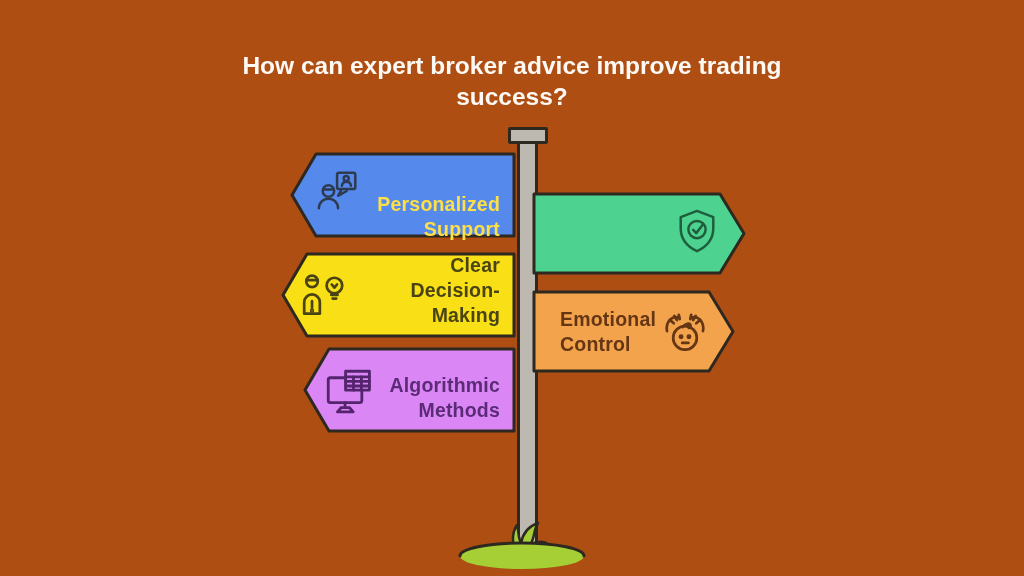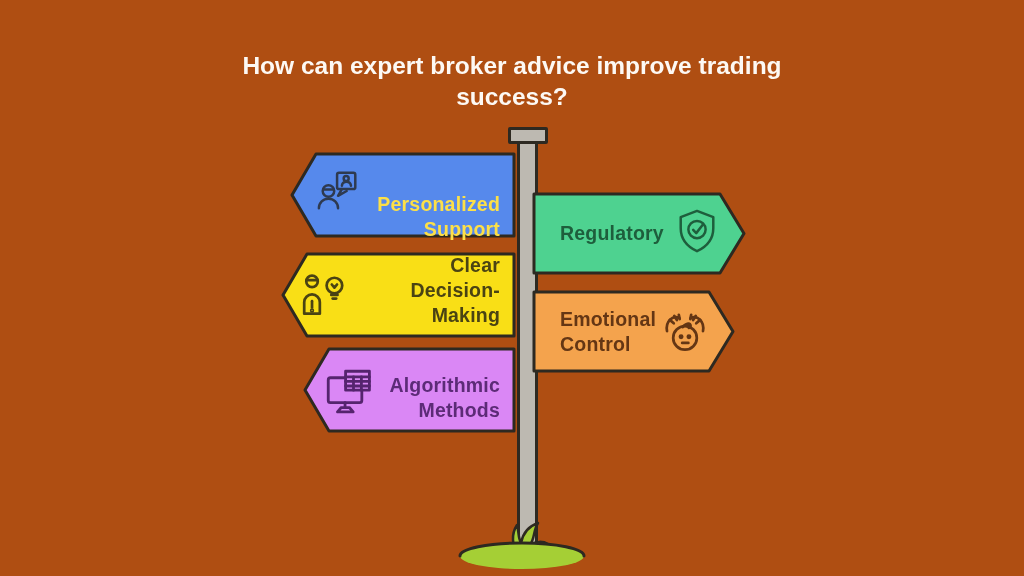--- a/index.html
+++ b/index.html
@@ -91,21 +91,20 @@
       <polygon points="2,2 188,2 212,41.5 188,81 2,81" stroke="#2D2921" stroke-width="3" stroke-linejoin="round" fill="#4ED290"></polygon>
     </svg>
     <svg class="icon" id="icon-green" width="46" height="46" viewBox="0 0 48 48">
       <g fill="none" stroke-width="2.6" stroke-linecap="round" stroke-linejoin="round" stroke="#1E5E3C">
         <path d="M24 3 L41 9.5 V21 C41 33.5 33.5 40.5 24 45 C14.5 40.5 7 33.5 7 21 V9.5 Z"></path>
         <circle cx="24" cy="22.5" r="9"></circle>
         <path d="M20 22.8 l3.2 3.4 L30 17.5"></path>
       </g>
     </svg>
     <div class="label align-left txt-green">
-      <div>Regulatory</div>
     </div>
   </div>
 
   <div class="sign" id="sign-yellow">
     <svg class="shape" width="235" height="86" viewBox="0 0 235 86">
       <polygon points="26,2 233,2 233,84 26,84 2,43" stroke="#2D2921" stroke-width="3" stroke-linejoin="round" fill="#F9DF16"></polygon>
     </svg>
     <svg class="icon" id="icon-yellow" width="50" height="50" viewBox="0 0 48 48">
       <g fill="none" stroke-width="2.6" stroke-linecap="round" stroke-linejoin="round" stroke="#4A4313">
         <circle cx="12.5" cy="9" r="5.5"></circle>

